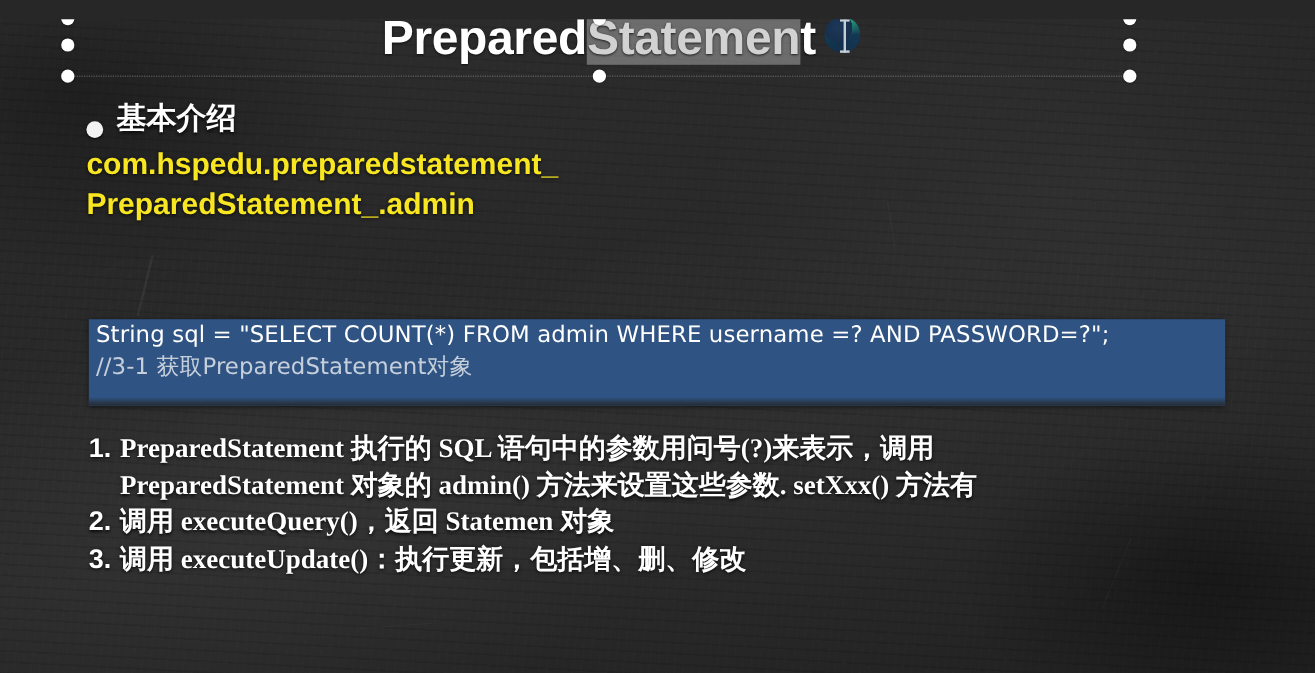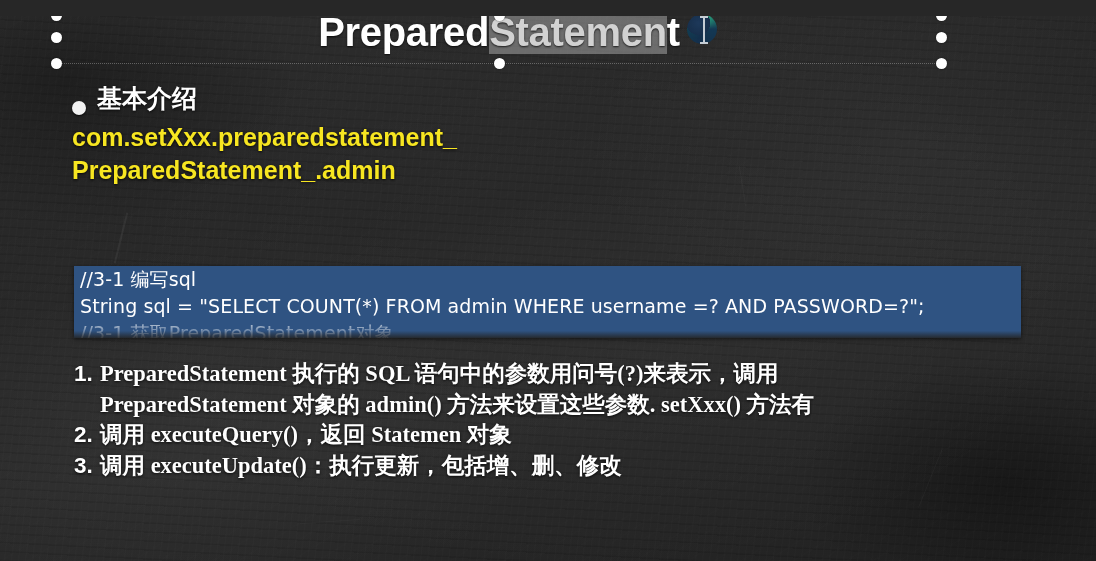--- a/index.html
+++ b/index.html
@@ -157,26 +157,25 @@
     <div class="handle" style="left:437px;top:42px;"></div>
     <div class="handle" style="left:879px;top:42px;"></div>
   </div>
 
   <div id="bullet-row">
     <span id="bullet-dot"></span>
     <span id="bullet-label">基本介绍</span>
   </div>
 
   <div id="path-text">
-    <span>com.setXxx.preparedstatement_</span><br>
+    <span>com.hspedu.preparedstatement_</span><br>
     <span>PreparedStatement_.admin</span>
   </div>
 
   <div id="code-block">
-    <div class="code-line">//3-1 编写sql</div>
     <div class="code-line">String sql = "SELECT COUNT(*) FROM admin WHERE username =?  AND PASSWORD=?";</div>
     <div class="code-line" id="code-line-3">//3-1 获取PreparedStatement对象</div>
     <div id="code-fade"></div>
   </div>
 
   <div id="notes">
 
     <div class="note-item">
       <span class="note-num">1.</span>
       <span class="note-body">

